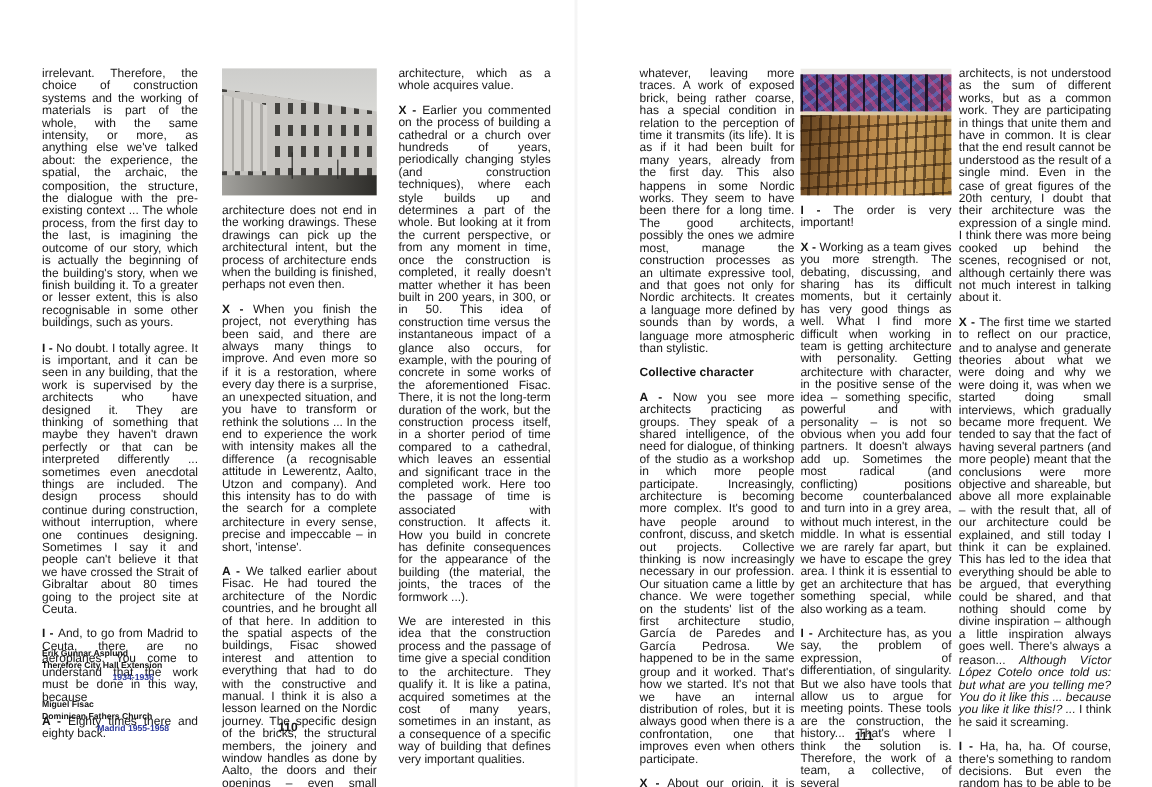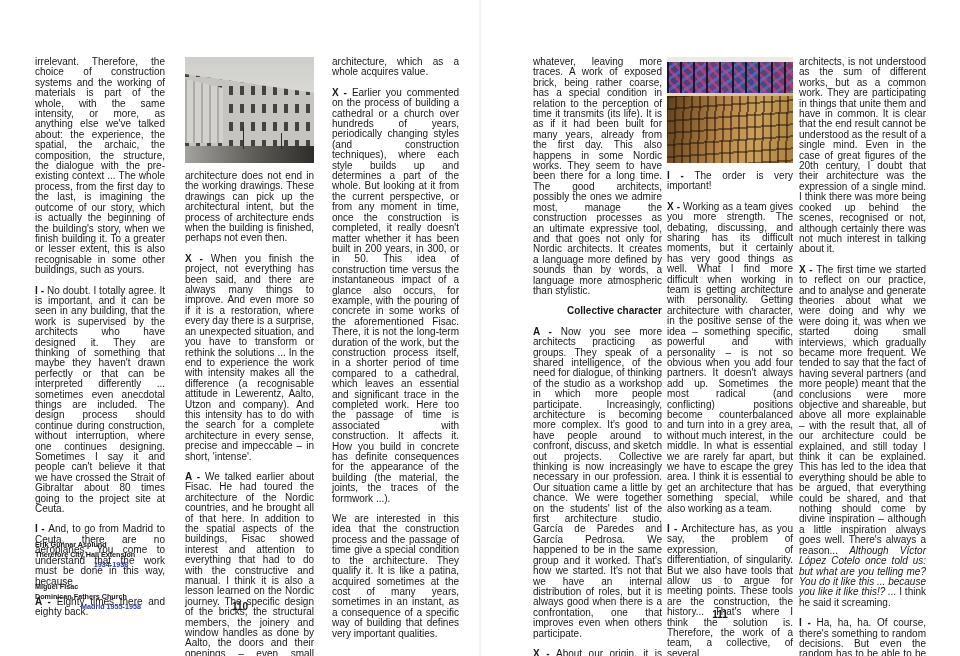--- a/index.html
+++ b/index.html
@@ -3,21 +3,21 @@
 <meta charset="utf-8">
 <style>
   html,body{margin:0;padding:0;background:#ffffff;}
   .spread{position:relative;width:960px;height:656px;background:#ffffff;overflow:hidden;
           font-family:"Liberation Sans", sans-serif;color:#171717;}
   .fold{position:absolute;left:478px;top:0;width:4px;height:100%;
         background:linear-gradient(90deg,rgba(0,0,0,0) 0%,rgba(0,0,0,0.05) 50%,rgba(0,0,0,0) 100%);}
   .col{position:absolute;text-align:justify;font-size:10px;line-height:10.4px;letter-spacing:0;}
   .para{margin:0 0 10px 0;}
   .spk{font-weight:700;}
-  .subhead{text-align:right;font-weight:700;margin:0 0 10px 0;}
+  .subhead{text-align:left;font-weight:700;margin:0 0 10px 0;}
   .pagenum{position:absolute;width:480px;text-align:center;font-size:10px;font-weight:700;}
   .captions{position:absolute;left:35px;top:528px;width:152px;font-size:7.2px;line-height:10px;font-weight:700;}
   .cap-block{margin:12px 0 10px 0;}
   .cap-line{display:block;}
   .cap-year{color:#2d3a9b;text-align:center;}
   .photo{position:relative;width:100%;height:106px;margin:0 0 8px 0;overflow:hidden;}
   
   .ph-l{background:linear-gradient(#cdcdcb,#e2e2de 60%);}
   .ph-l .bldg{position:absolute;left:0;right:0;top:14px;height:78px;
       clip-path:polygon(0 4%,100% 28%,100% 100%,0 100%);

